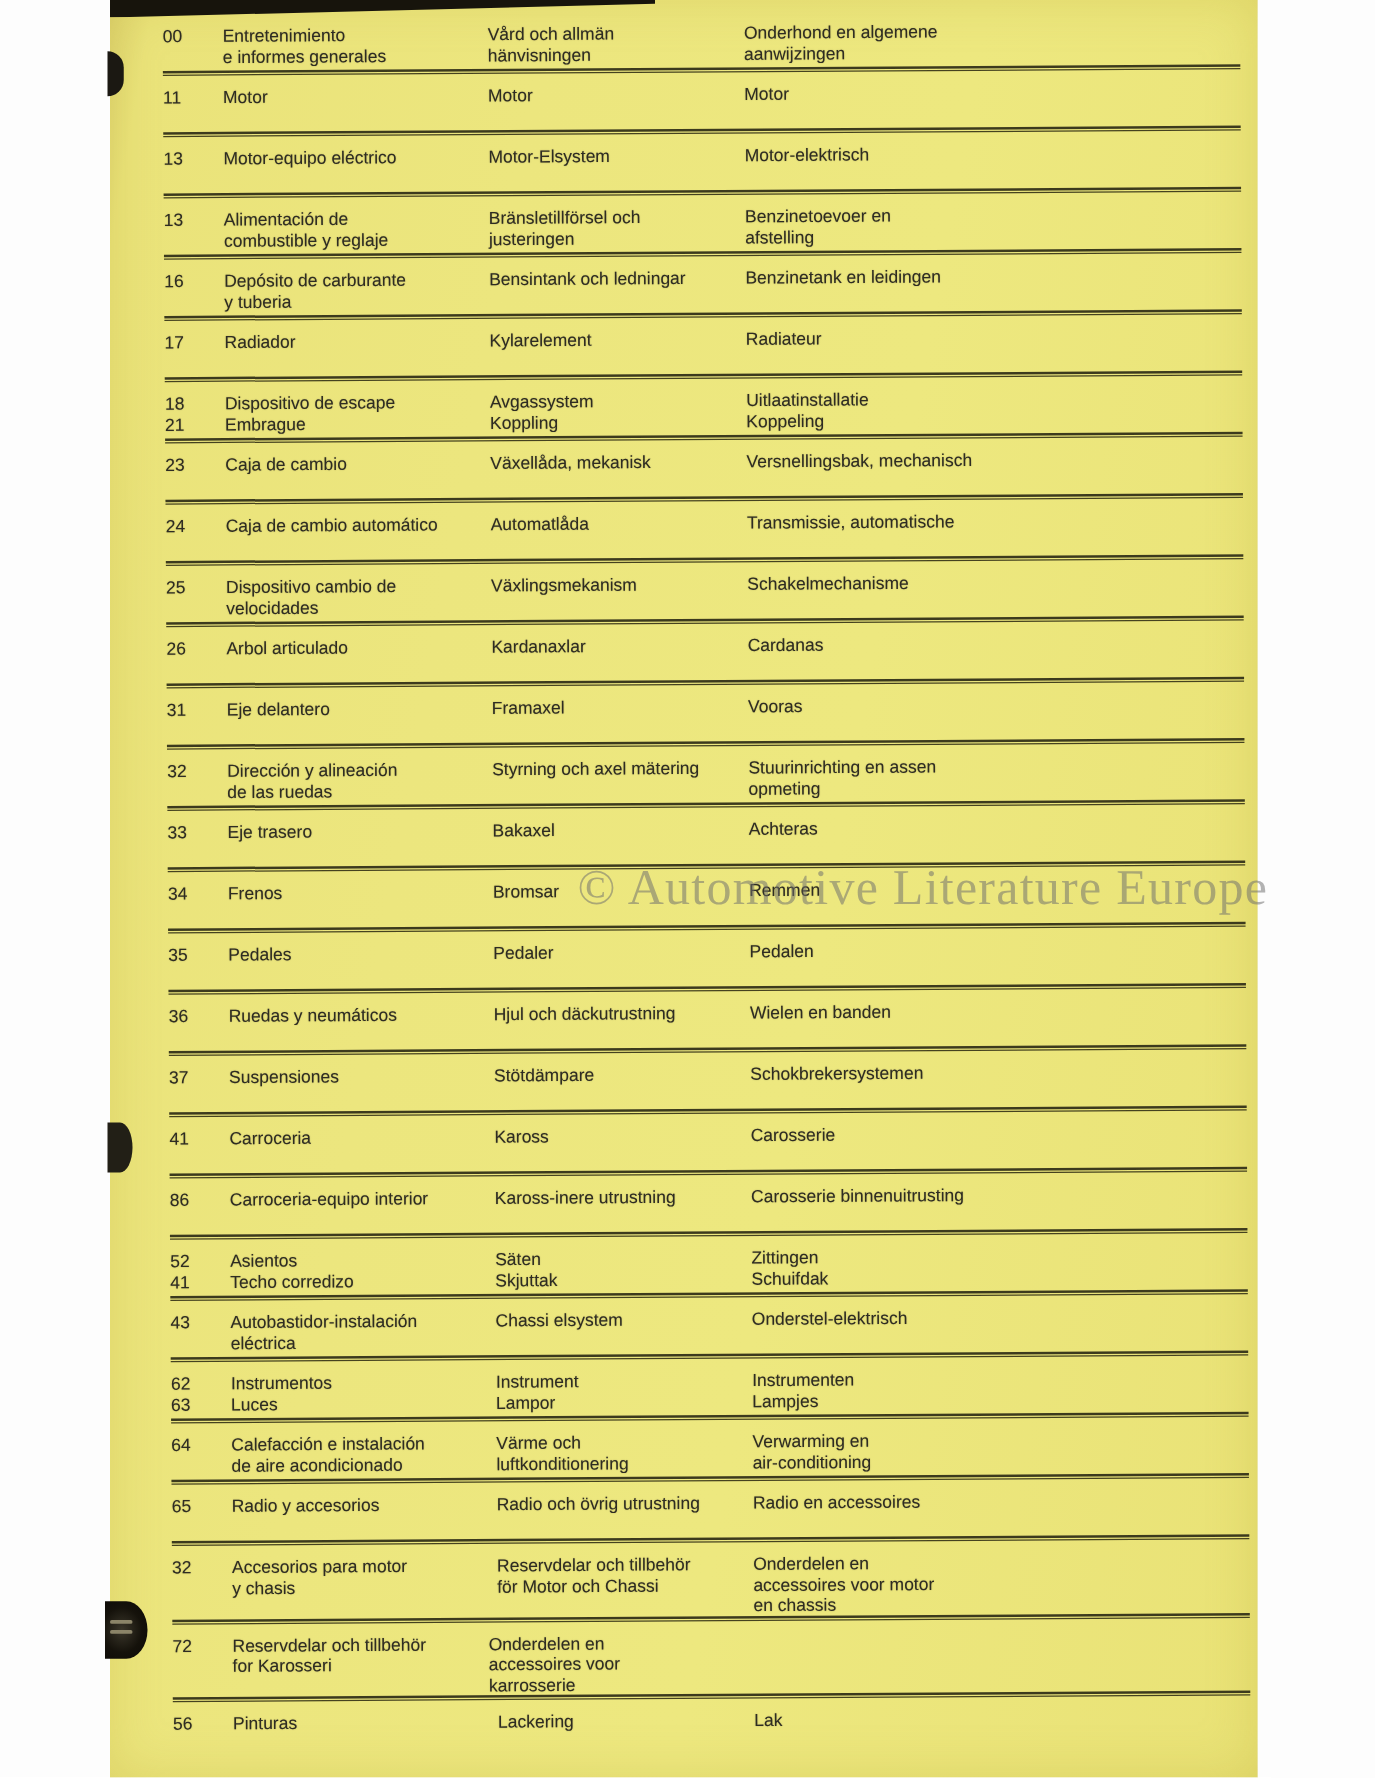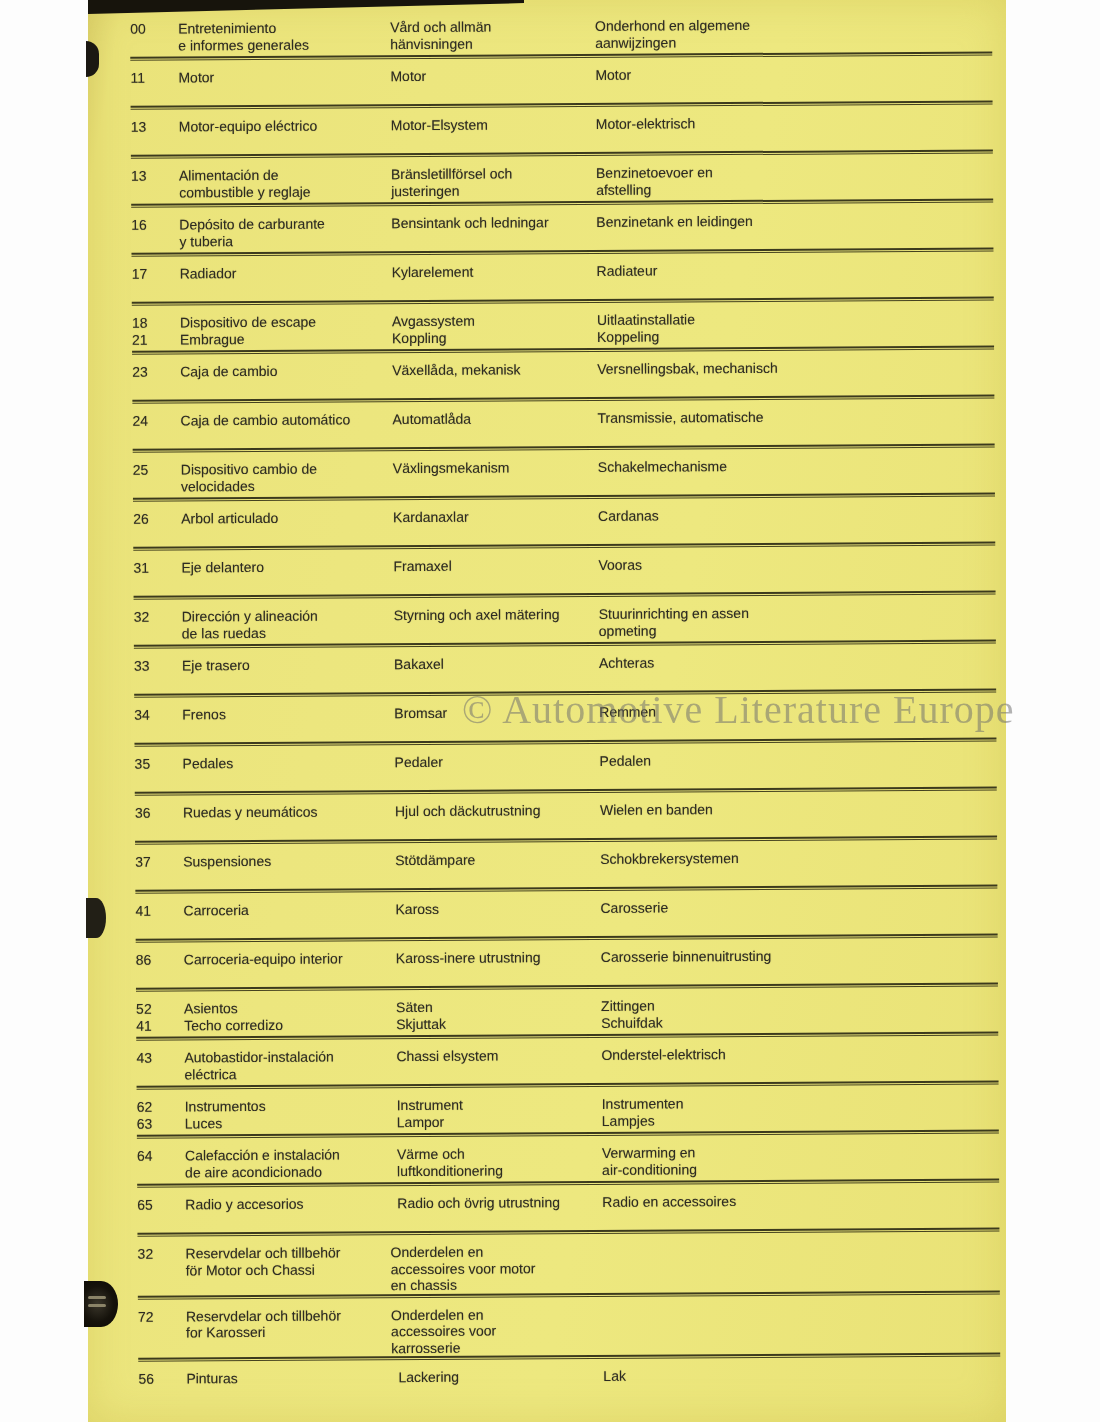--- a/index.html
+++ b/index.html
@@ -353,20 +353,22 @@
       <div class="cell c-es">Radio y accesorios</div>
       <div class="cell c-sv">Radio och övrig utrustning</div>
       <div class="cell c-nl">Radio en accessoires</div>
     </div>
     <div class="sep"></div>
   </div>
 
   <div class="row-block">
     <div class="row">
       <div class="cell c-code">32</div>
+      <div class="cell c-es">Accesorios para motor
+y chasis</div>
       <div class="cell c-sv">Reservdelar och tillbehör
 för Motor och Chassi</div>
       <div class="cell c-nl">Onderdelen en
 accessoires voor motor
 en chassis</div>
     </div>
     <div class="sep"></div>
   </div>
 
   <div class="row-block">

